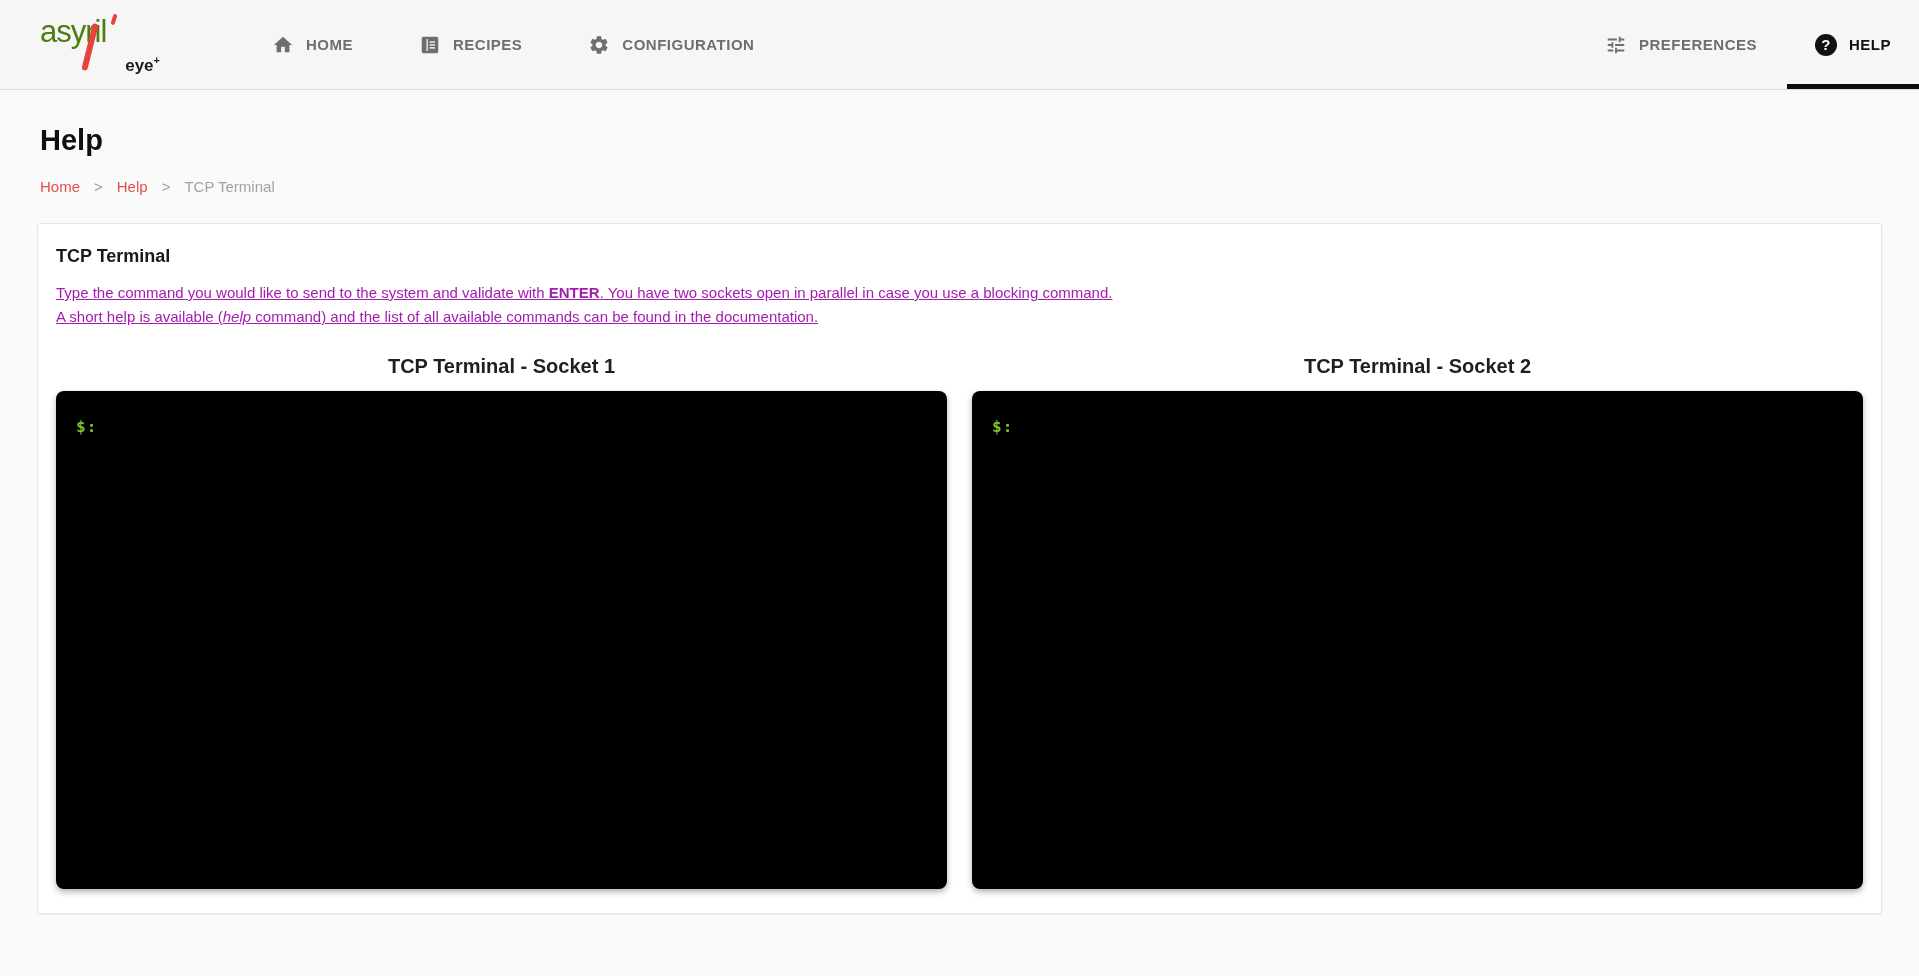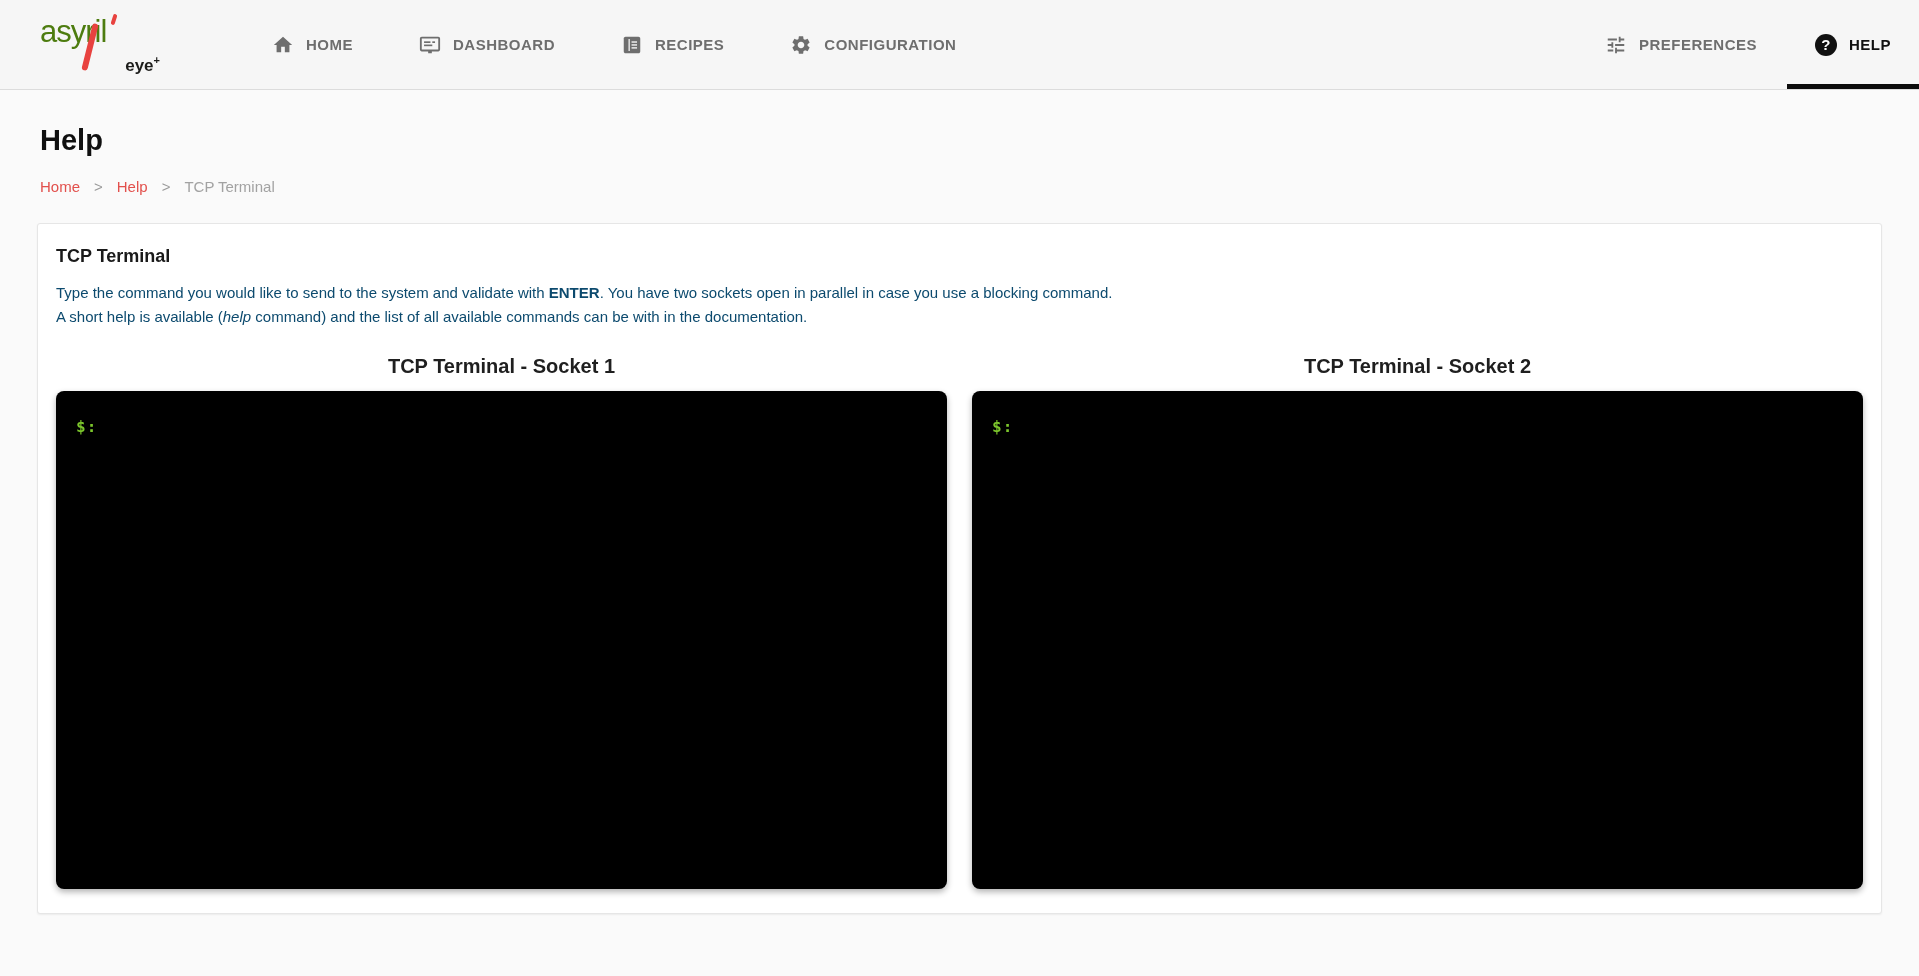--- a/index.html
+++ b/index.html
@@ -64,21 +64,21 @@
   
   .card{
     margin:28px 37px 0 37px;
     background:#fff;
     border:1px solid #e6e6e6;
     border-radius:3px;
     box-shadow:0 1px 2px rgba(0,0,0,.06);
     padding:22px 18px 24px 18px;
   }
   .card-title{ font-size:18px; font-weight:700; color:#1a1a1a; }
-  .card-desc{ margin-top:14px; font-size:15px; color:#0c4a6e; line-height:24px; }
+  .card-desc{ margin-top:14px; font-size:15px; color:#a21caf; line-height:24px;text-decoration:underline; }
   .card-desc b{ font-weight:700; }
   .card-desc i{ font-style:italic; }
 
   .terminals{ display:flex; gap:25px; margin-top:26px; }
   .tcol{ flex:1; min-width:0; }
   .tcol-title{ text-align:center; font-size:20px; font-weight:700; color:#1f1f1f; margin-bottom:13px; }
   .terminal{
     height:498px; background:#000; border-radius:8px;
     box-shadow:0 3px 6px rgba(0,0,0,.3);
     padding:26px 0 0 20px;
@@ -103,29 +103,20 @@
 
   <nav class="nav-left">
 
     <div class="nav-item">
       <svg width="22" height="22" viewBox="0 0 24 24">
         <path d="M10 20v-6h4v6h5v-8h3L12 3 2 12h3v8z"></path>
       </svg>
       <span>HOME</span>
     </div>
 
-    <div class="nav-item">
-      <svg width="22" height="22" viewBox="0 0 24 24">
-        <path d="M21 3H3c-1.1 0-2 .9-2 2v12c0 1.1.9 2 2 2h7v2h4v-2h7c1.1 0 2-.9 2-2V5c0-1.1-.9-2-2-2zm0 14H3V5h18v12z"></path>
-        <rect x="5.5" y="8" width="7" height="1.8"></rect>
-        <rect x="14.5" y="8" width="3" height="1.8"></rect>
-        <rect x="5.5" y="11.5" width="9" height="1.8"></rect>
-      </svg>
-      <span>DASHBOARD</span>
-    </div>
 
     <div class="nav-item">
       <svg width="22" height="22" viewBox="0 0 24 24">
         <path d="M19 3H5c-1.1 0-2 .9-2 2v14c0 1.1.9 2 2 2h14c1.1 0 2-.9 2-2V5c0-1.1-.9-2-2-2z"></path>
         <g fill="#f6f6f6">
           <rect x="8.2" y="5.5" width="1.4" height="13"></rect>
           <rect x="11.5" y="8" width="6" height="1.5"></rect>
           <rect x="11.5" y="11.2" width="6" height="1.5"></rect>
           <rect x="11.5" y="14.4" width="6" height="1.5"></rect>
         </g>
@@ -168,21 +159,21 @@
   <span class="crumb-sep">&gt;</span>
   <span class="crumb-current">TCP Terminal</span>
 </div>
 
 <section class="card">
 
   <div class="card-title">TCP Terminal</div>
 
   <div class="card-desc">
     <div><span>Type the command you would like to send to the system and validate with </span><b>ENTER</b><span>. You have two sockets open in parallel in case you use a blocking command.</span></div>
-    <div><span>A short help is available (</span><i>help</i><span> command) and the list of all available commands can be with in the documentation.</span></div>
+    <div><span>A short help is available (</span><i>help</i><span> command) and the list of all available commands can be found in the documentation.</span></div>
   </div>
 
   <div class="terminals">
 
     <div class="tcol">
       <div class="tcol-title">TCP Terminal - Socket 1</div>
       <div class="terminal">
         <span class="prompt">$:</span>
       </div>
     </div>

